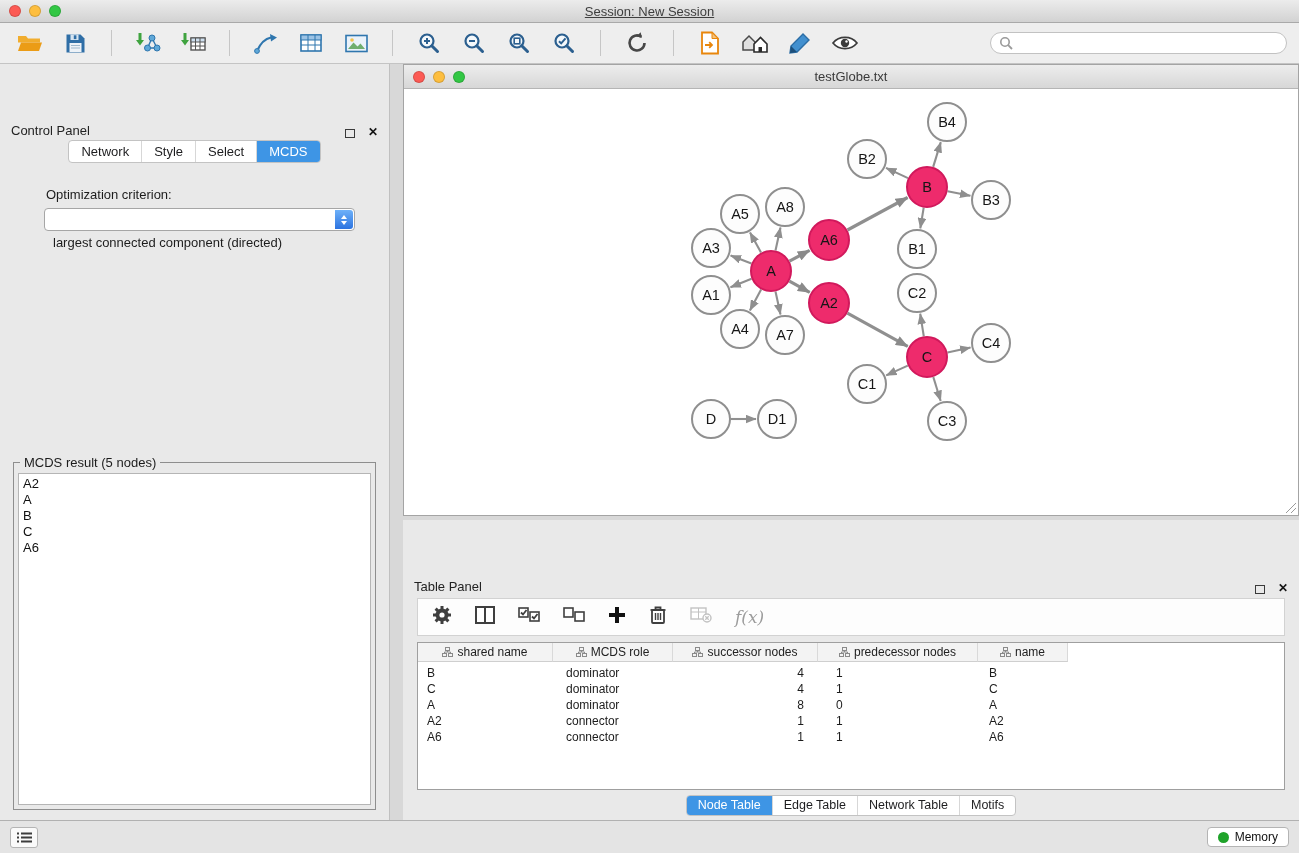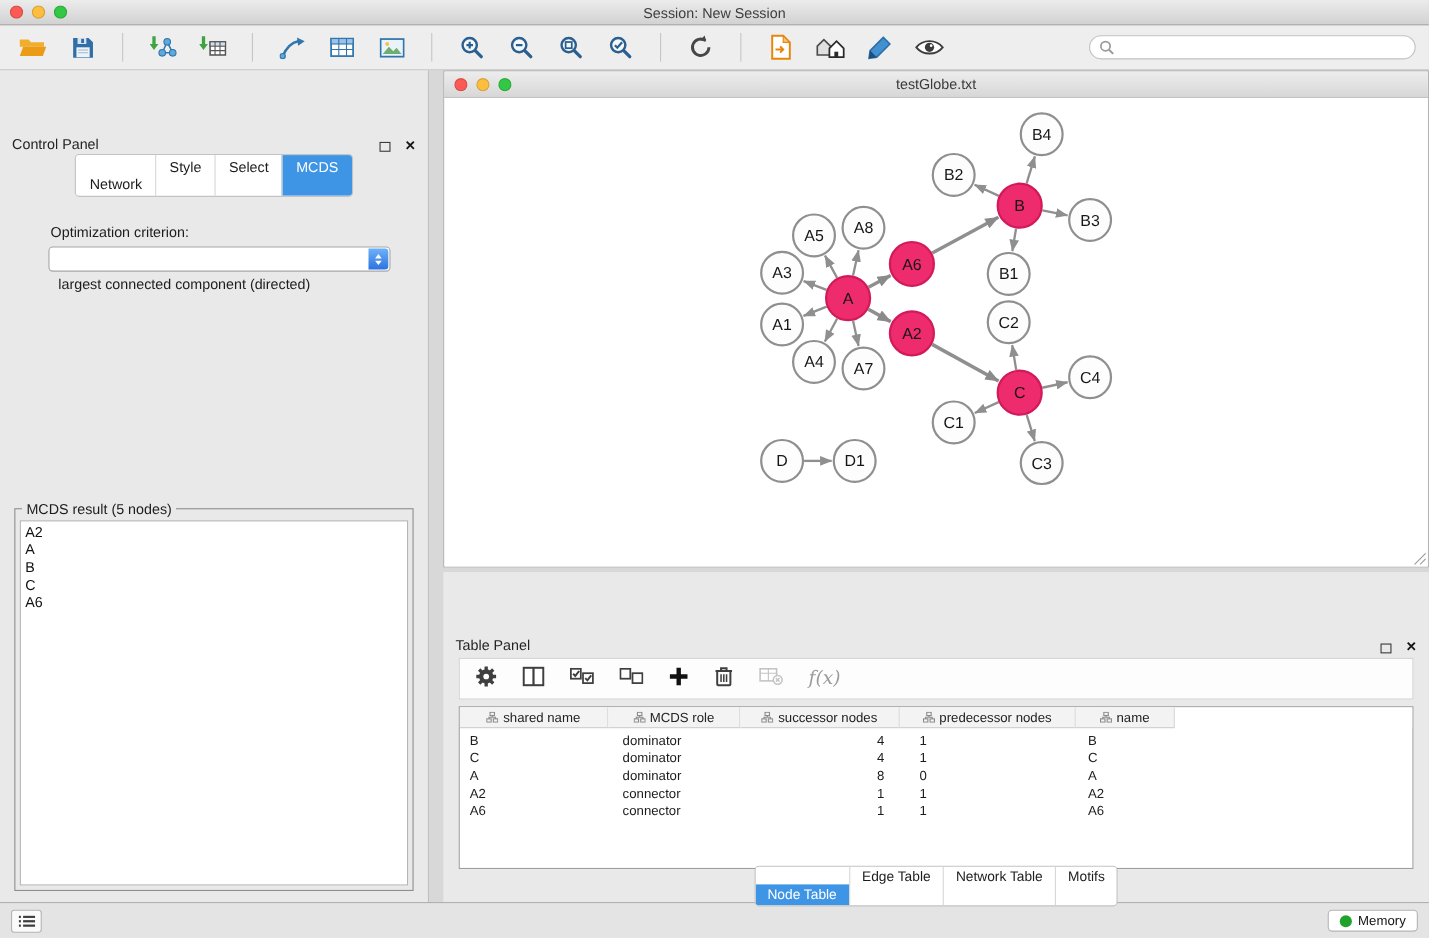--- a/index.html
+++ b/index.html
@@ -5,21 +5,21 @@
   * { box-sizing: border-box; margin: 0; padding: 0; }
   html,body { width:1299px; height:853px; overflow:hidden; }
   body { font-family:"Liberation Sans", sans-serif; background:#d8d8d8; color:#1c1c1c; }
 
   
   .titlebar { height:23px; background:linear-gradient(#ececec,#d2d2d2); border-bottom:1px solid #a9a9a9;
               display:flex; align-items:center; position:relative; }
   .lights { display:flex; gap:8px; padding-left:9px; z-index:2; }
   .light { width:12px; height:12px; border-radius:50%; border:0.5px solid rgba(0,0,0,0.15); }
   .light.red{background:#fc5a54}.light.yellow{background:#fdbe3f}.light.green{background:#32c744}
-  .title-text { position:absolute; left:0; right:0; text-align:center; font-size:13px; color:#3e3e3e; }
+  .title-text { position:absolute; left:0; right:0; text-align:center; font-size:13px; color:#3e3e3e;text-decoration:underline; }
 
   
   .toolbar { height:41px; background:#eeeeee; border-bottom:1px solid #c4c4c4;
              display:flex; align-items:center; padding:0 12px; gap:9px; }
   .tool-btn { width:36px; height:32px; display:flex; align-items:center; justify-content:center; cursor:default; }
   .tb-sep { width:1px; height:26px; background:#c6c6c6; margin:0 9px; }
   .search-box { margin-left:auto; width:297px; height:22px; background:#fff; border:1px solid #c2c2c2;
                 border-radius:11px; display:flex; align-items:center; padding:0 8px; gap:5px; }
   .search-input { border:none; outline:none; flex:1; font-size:12px; background:transparent; font-family:inherit; }
 
@@ -31,21 +31,21 @@
 
   
   .panel-header { height:26px; display:flex; align-items:flex-end; padding:0 11px; font-size:13px; color:#232323;margin-top:48px; }
   .panel-header .spacer { flex:1; }
   .float-icon { width:10px; height:9px; border:1.5px solid #3a3a3a; margin-right:13px; }
   .close-x { font-size:12px; font-weight:bold; color:#141414; line-height:1; }
 
   .seg-wrap { text-align:center; margin:2px 0 12px; }
   .seg-group { display:inline-flex; background:#fff; border:1px solid #c3c3c3; border-radius:4px; overflow:hidden; }
   .seg { font-size:13px; padding:3px 12px; color:#1d1d1f; border-left:1px solid #d7d7d7; white-space:nowrap; }
-  .seg:first-child { border-left:none;margin-top:16px; }
+  .seg:first-child { border-left:none; }
   .seg-active { background:#3e95e5; color:#fff; }
   .seg-group.small .seg { font-size:12.5px; padding:2.5px 11px; }
 
   
   .control-panel { width:390px; background:#e9e9e9; border-right:1px solid #c0c0c0;
                    display:flex; flex-direction:column; }
   .cp-body { padding:0 34px 0 44px; display:flex; flex-direction:column; }
   .opt-label { font-size:13px; margin:12px 0 6px; padding-left:2px; }
   .dropdown { height:23px; background:#fff; border:1px solid #a6a6a6; border-radius:4px; position:relative;
               display:flex; align-items:center; padding:0 24px 0 8px; font-size:13px; }

